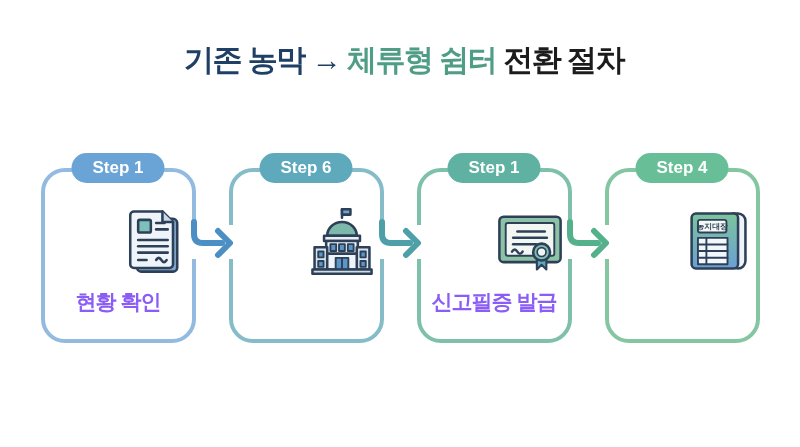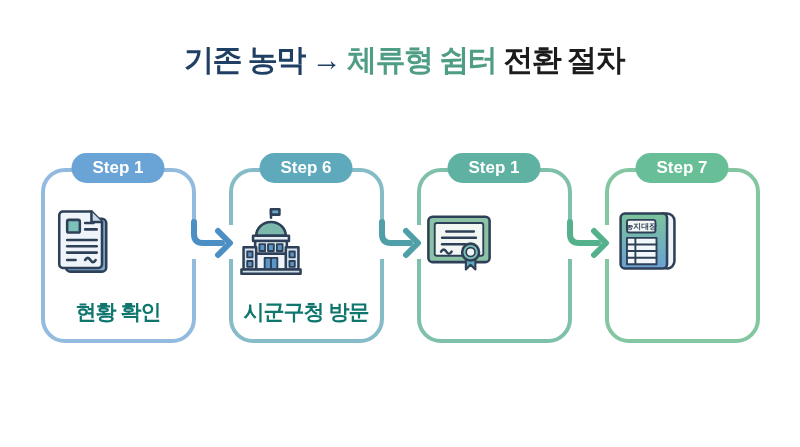--- a/index.html
+++ b/index.html
@@ -23,25 +23,25 @@
     background:#fff;border:4px solid #999;border-radius:24px;
   }
   .step-badge{
     position:absolute;top:-19px;left:50%;transform:translateX(-50%);
     padding:4px 21px;border-radius:17px;
     color:#ffffff;font-size:17px;font-weight:700;line-height:22px;
     white-space:nowrap;z-index:3;
   }
   .icon-wrap{
     height:86px;margin-top:26px;
-    display:flex;align-items:center;justify-content:flex-start;
+    display:flex;align-items:center;justify-content:flex-end;
   }
   .step-label{
-    text-align:center;font-size:21px;font-weight:800;color:#0f766e;
-    letter-spacing:-1px;margin-top:14px;white-space:nowrap;
+    text-align:center;font-size:21px;font-weight:800;color:#8b5cf6;
+    letter-spacing:-1px;margin-top:4px;white-space:nowrap;
   }
   .arrow-slot{
     flex:none;width:33px;position:relative;align-self:stretch;
   }
   .arrow-svg{
     position:absolute;left:-12px;top:49px;width:57px;height:48px;
     overflow:visible;z-index:2;
   }
 </style>
 </head>
@@ -105,21 +105,20 @@
             <rect x="13.5" y="55" width="5" height="5.5" fill="#5b96c6" stroke-width="1.8"></rect>
             <rect x="53.5" y="46" width="5" height="5.5" fill="#5b96c6" stroke-width="1.8"></rect>
             <rect x="53.5" y="55" width="5" height="5.5" fill="#5b96c6" stroke-width="1.8"></rect>
             <rect x="22" y="48" width="28" height="15" fill="#eef4f9"></rect>
             <rect x="30" y="52" width="12" height="11" fill="#5b96c6" stroke-width="1.8"></rect>
             <path d="M36 52 v11" stroke-width="1.8"></path>
             <rect x="8" y="63" width="56" height="4" fill="#cfdde9"></rect>
           </g>
         </svg>
       </div>
-      <div class="step-label">시군구청 방문</div>
     </div>
 
     <div class="arrow-slot">
       <svg class="arrow-svg" viewBox="0 0 57 48">
         <rect x="5" y="8" width="9" height="34" fill="#ffffff"></rect>
         <rect x="43" y="8" width="9" height="34" fill="#ffffff"></rect>
         <path class="arrow-stroke" d="M10 5 L10 17 Q10 26 19 26 L38 26" fill="none" stroke="#4f9fa8" stroke-width="6" stroke-linecap="round"></path>
         <path class="arrow-stroke" d="M34 14 L46 26 L34 38" fill="none" stroke="#4f9fa8" stroke-width="6" stroke-linecap="round" stroke-linejoin="round"></path>
       </svg>
     </div>
@@ -134,33 +133,34 @@
             <path d="M24 27 h26"></path>
             <path d="M20 33 h32"></path>
             <path d="M20 39 h22"></path>
             <path d="M19 46 q2.5 -4 5 0 t5 0" fill="none"></path>
             <path d="M42.5 50 v13 l4.5 -4.5 l4.5 4.5 v-13 z" fill="#5fa8c0" stroke-width="2"></path>
             <circle cx="47" cy="46.5" r="8" fill="#7cc0b4"></circle>
             <circle cx="47" cy="46.5" r="4.2" fill="#eef6f3" stroke-width="1.6"></circle>
           </g>
         </svg>
       </div>
+      <div class="step-label">신고필증 발급</div>
     </div>
 
     <div class="arrow-slot">
       <svg class="arrow-svg" viewBox="0 0 57 48">
         <rect x="5" y="8" width="9" height="34" fill="#ffffff"></rect>
         <rect x="43" y="8" width="9" height="34" fill="#ffffff"></rect>
         <path class="arrow-stroke" d="M10 5 L10 17 Q10 26 19 26 L38 26" fill="none" stroke="#55b18c" stroke-width="6" stroke-linecap="round"></path>
         <path class="arrow-stroke" d="M34 14 L46 26 L34 38" fill="none" stroke="#55b18c" stroke-width="6" stroke-linecap="round" stroke-linejoin="round"></path>
       </svg>
     </div>
 
     <div class="step-card" style="border-color: rgb(133, 198, 162);">
-      <div class="step-badge" style="background: rgb(104, 191, 151);">Step 7</div>
+      <div class="step-badge" style="background: rgb(104, 191, 151);">Step 4</div>
       <div class="icon-wrap">
         <svg width="76" height="76" viewBox="0 0 72 72">
           <defs>
             <linearGradient id="ledger-grad" x1="0" y1="0" x2="0" y2="1">
               <stop offset="0" stop-color="#7cc49c"></stop>
               <stop offset="1" stop-color="#6aa0d4"></stop>
             </linearGradient>
           </defs>
           <g stroke="#2e4057" stroke-width="2.4" stroke-linecap="round" stroke-linejoin="round">
             <path d="M50 10 h5 a7 7 0 0 1 7 7 v38 a7 7 0 0 1 -14 0 v-38 z" fill="#eef4f9"></path>

